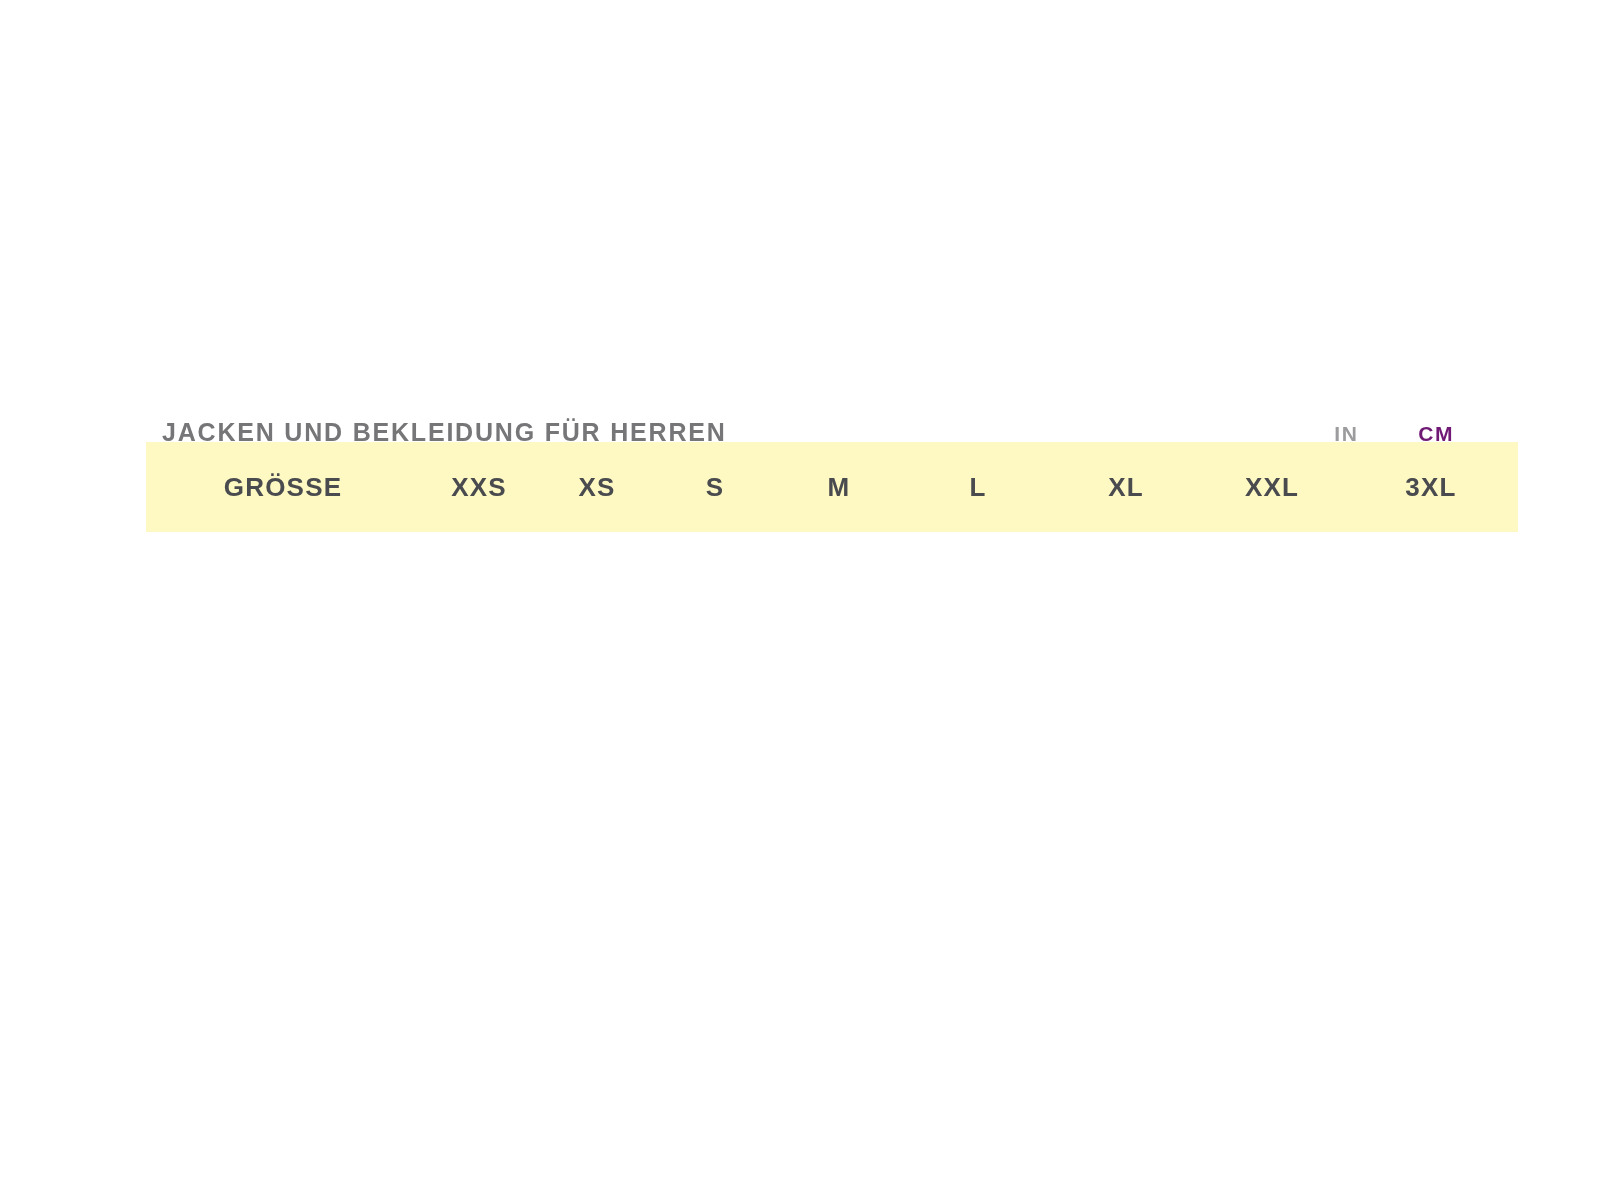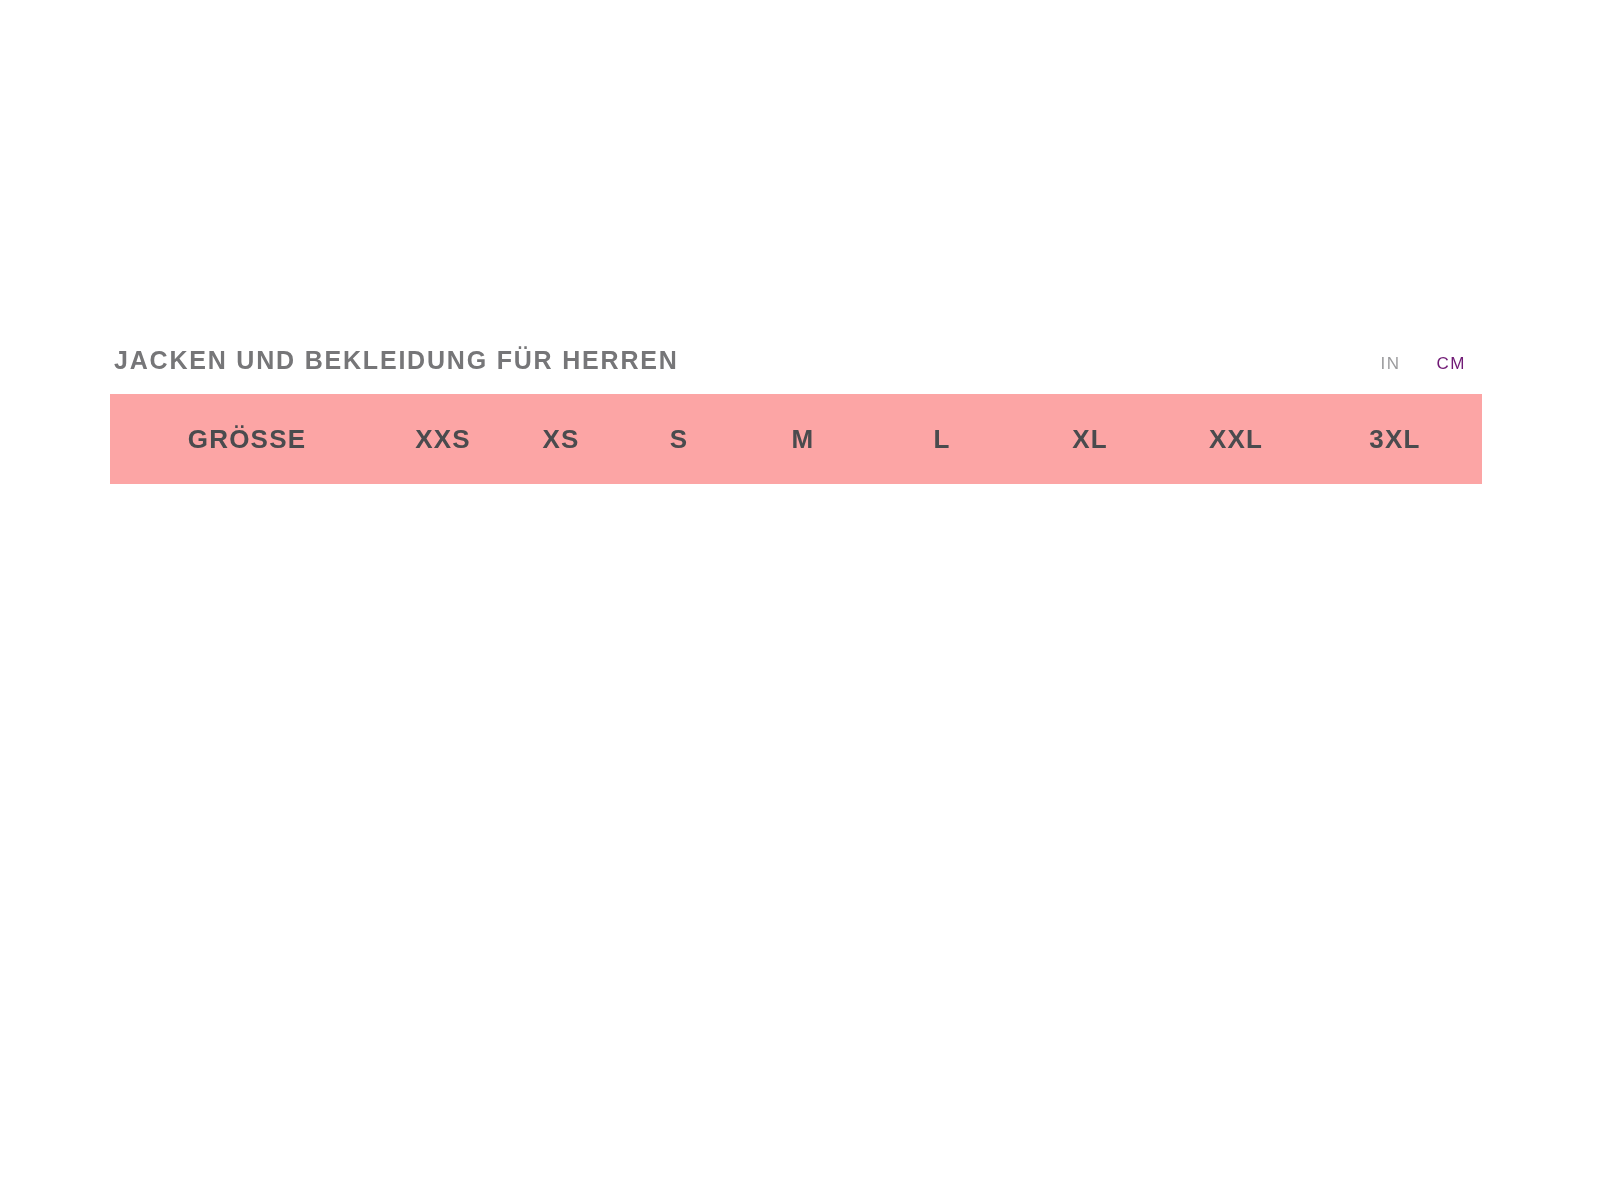--- a/index.html
+++ b/index.html
@@ -1,15 +1,15 @@
 <!DOCTYPE html>
 <html><head>
 <meta charset="utf-8">
 <style>
-  * { margin: 4px; padding: 0; box-sizing: border-box; }
+  * { margin: 16px; padding: 0; box-sizing: border-box; }
   html, body {
     width: 1600px;
     height: 1200px;
     background: #ffffff;
     font-family: "Liberation Sans", sans-serif;
     overflow: hidden;
   }
   .content {
     width: 1372px;
     margin-left: 98px;
@@ -31,22 +31,22 @@
   }
   .unit-toggle {
     display: flex;
     gap: 28px;
     align-items: baseline;
   }
   .unit-btn {
     background: none;
     border: none;
     font-family: "Liberation Sans", sans-serif;
-    font-size: 17px;
-    font-weight: normal;
+    font-size: 21px;
+    font-weight: bold;
     letter-spacing: 1.5px;
     color: #9c9c9e;
     cursor: pointer;
     padding: 0;
   }
   .unit-btn.active {
     color: #701a75;
   }
   table.size-chart {
     margin-top: 18px;
@@ -55,21 +55,21 @@
     table-layout: fixed;
   }
   col.c0 { width: 274px; }
   col.c1, col.c2, col.c3 { width: 118px; }
   col.c4 { width: 130px; }
   col.c5, col.c6 { width: 148px; }
   col.c7 { width: 144px; }
   col.c8 { width: 174px; }
   thead th {
     height: 90px;
-    background: #fca5a5;
+    background: #fef9c3;
     color: #4a4b4e;
     font-size: 26px;
     font-weight: bold;
     letter-spacing: 1.2px;
     text-align: center;
     vertical-align: middle;
     border: none;
   }
   tbody td {
     height: 125px;

